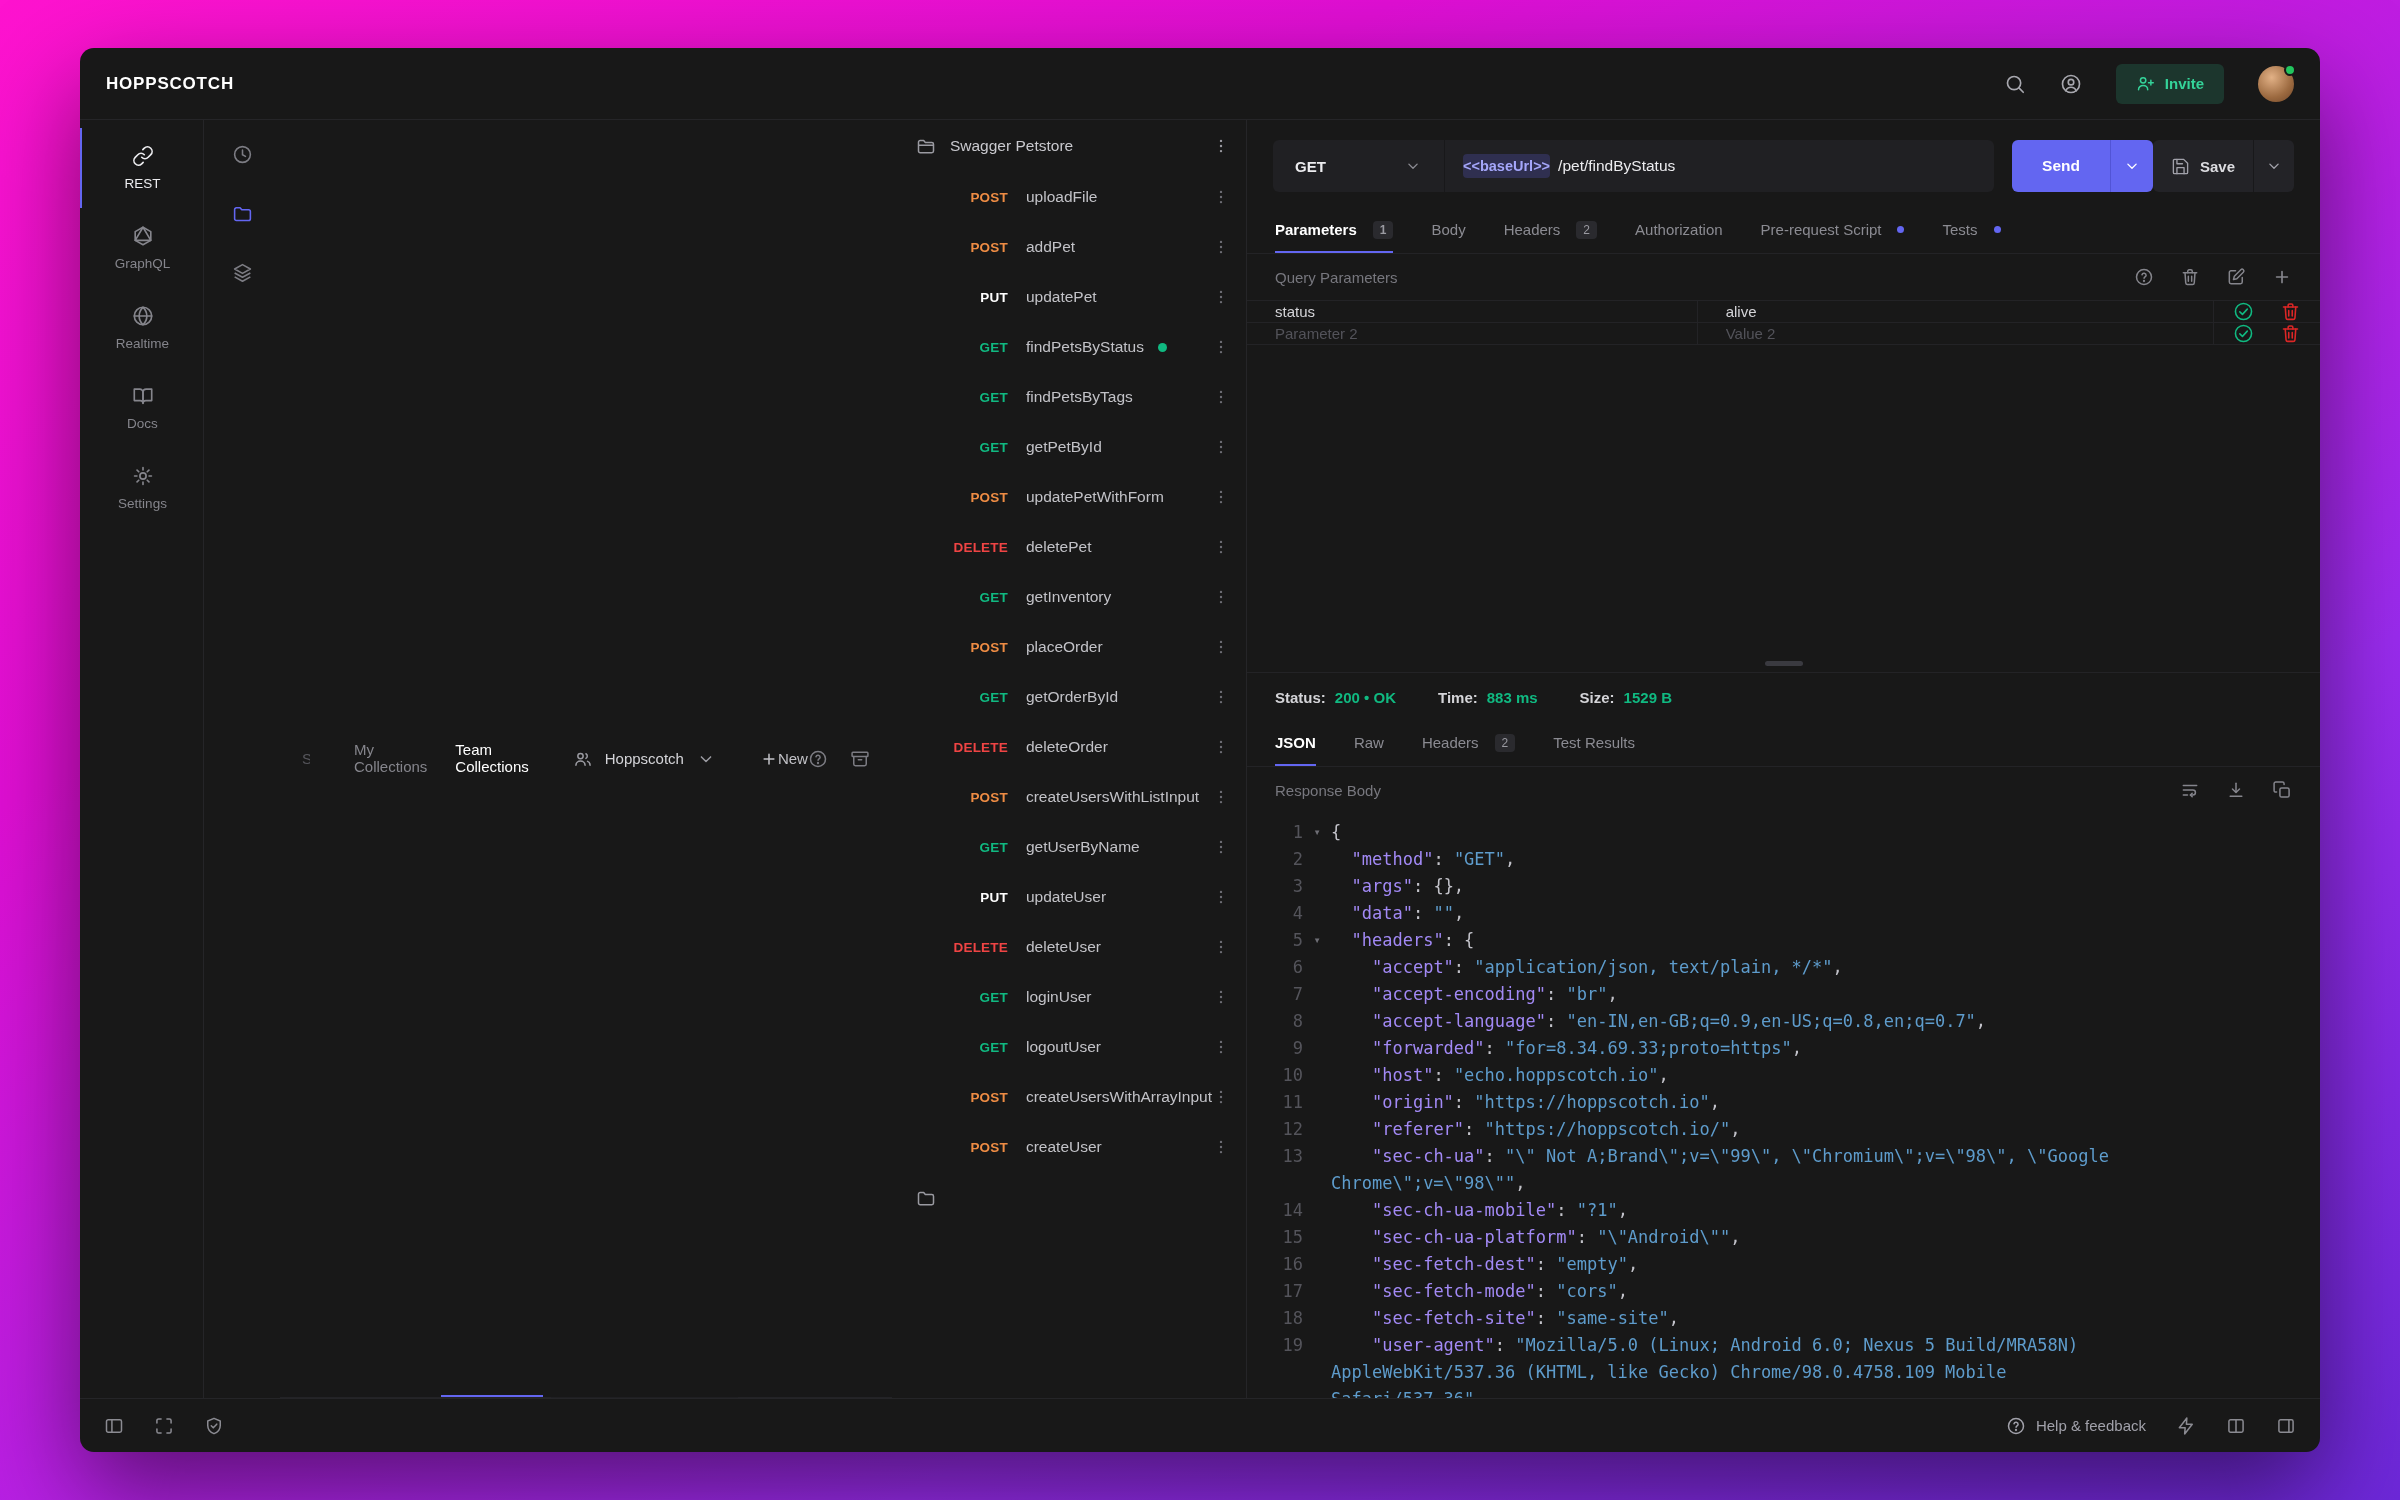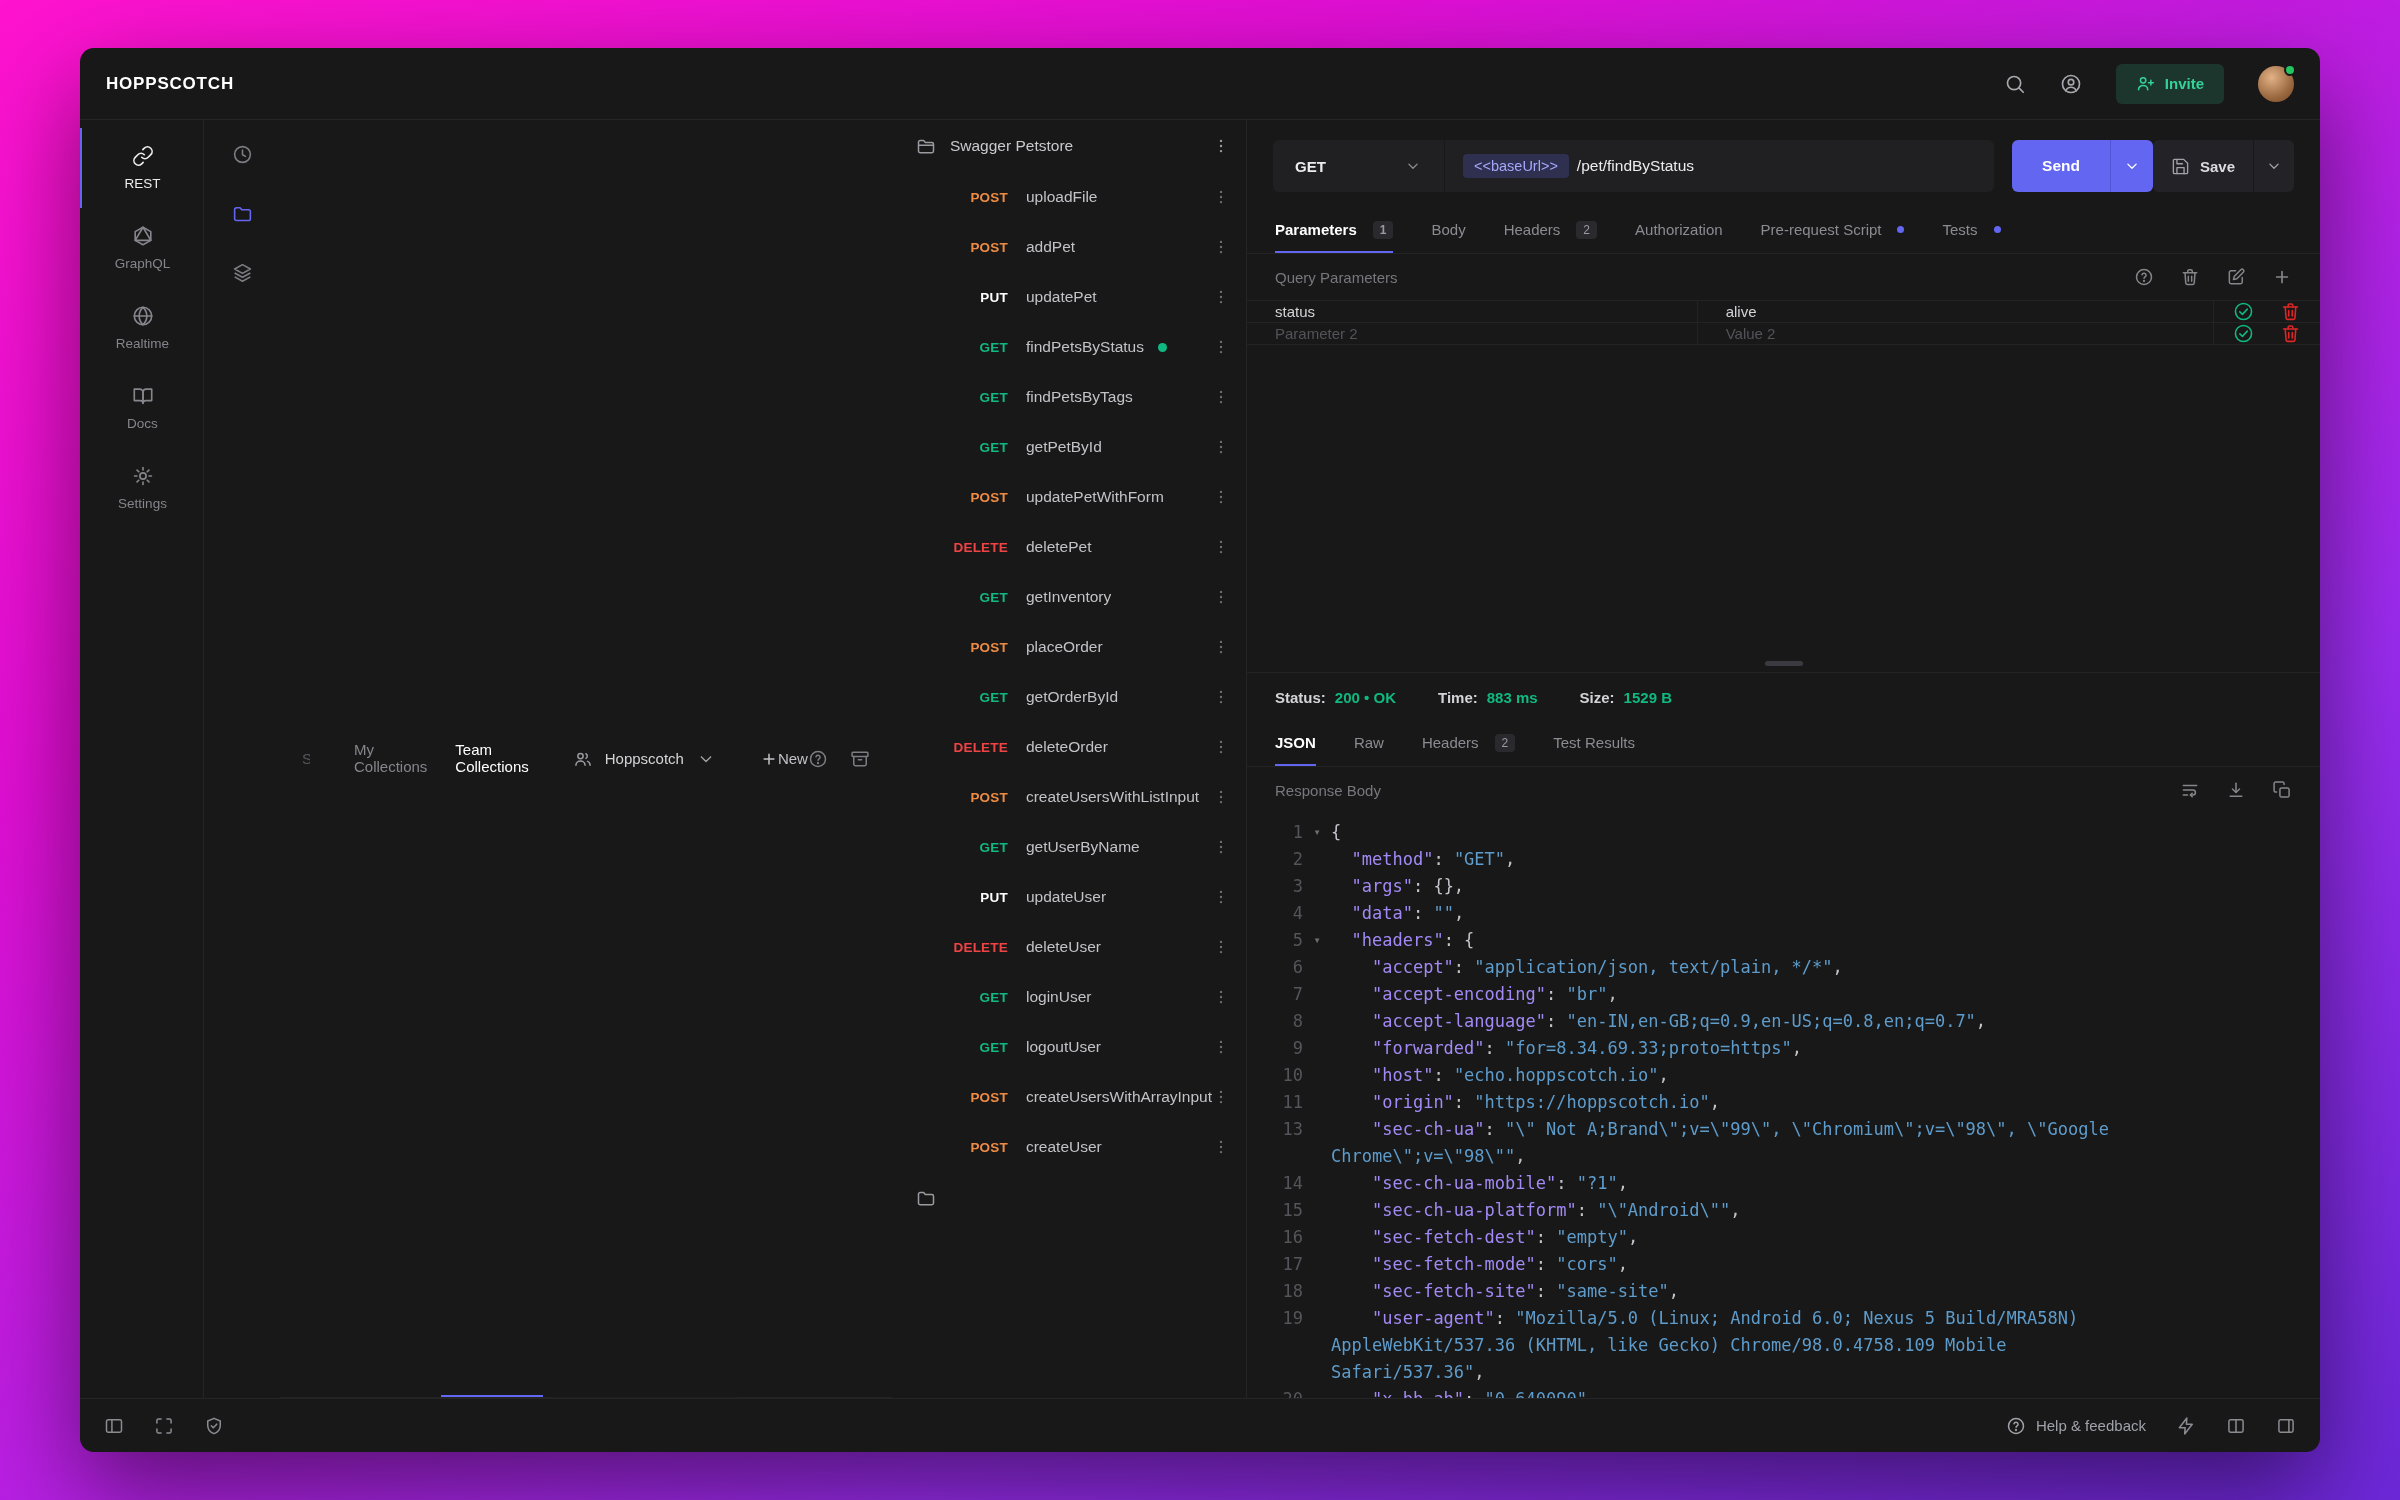--- a/index.html
+++ b/index.html
@@ -59,21 +59,21 @@
   .kebab{margin-left:auto;color:#6e6e75;cursor:pointer}
   .kebab svg{width:18px;height:18px}
   
   .content{flex:1;display:flex;flex-direction:column;min-width:0;min-height:0}
   .req-pane{flex:0 0 552px;display:flex;flex-direction:column}
   .url-bar{margin:20px 26px 16px;display:flex;align-items:stretch;flex:0 0 52px}
   .method-box{flex:0 0 172px;background:#202023;border-radius:6px 0 0 6px;display:flex;align-items:center;justify-content:space-between;
               padding:0 22px;color:#ececef;font-size:15px;font-weight:700;border-right:1px solid #18181a;cursor:pointer}
   .method-box svg{width:18px;height:18px;color:#8b8b92}
   .url-box{flex:1;background:#202023;border-radius:0 6px 6px 0;display:flex;align-items:center;padding:0 18px;font-size:15.5px;color:#ececef;cursor:text}
-  .base-chip{background:rgba(99,102,241,.22);color:#a5a7fb;padding:4px 11px;border-radius:4px;font-weight:400;margin-right:8px;font-size:14.5px}
+  .base-chip{background:rgba(99,102,241,.22);color:#a5a7fb;padding:4px 0;border-radius:4px;font-weight:700;margin-right:8px;font-size:14.5px}
   .send-btn{margin-left:18px;display:flex;cursor:pointer}
   .send-main{background:#6366f1;color:#fff;font-weight:700;font-size:15.5px;display:flex;align-items:center;padding:0 30px;border-radius:6px 0 0 6px}
   .send-chev{background:#6366f1;color:#fff;display:flex;align-items:center;padding:0 12px;border-radius:0 6px 6px 0;border-left:1px solid #5154d6}
   .send-chev svg,.save-chev svg{width:18px;height:18px}
   .save-btn{display:flex;cursor:pointer}
   .save-main{background:#232327;color:#dcdce0;display:flex;align-items:center;gap:10px;padding:0 18px;border-radius:6px 0 0 6px;font-size:15px;font-weight:700}
   .save-main svg{width:19px;height:19px;color:#a1a1aa}
   .save-chev{background:#232327;color:#a1a1aa;display:flex;align-items:center;padding:0 11px;border-left:1px solid #18181a;border-radius:0 6px 6px 0}
   .tabs{flex:0 0 46px;display:flex;gap:38px;padding:0 28px;border-bottom:1px solid #232326;align-items:stretch}
   .tab{display:flex;align-items:center;gap:16px;color:#8b8b92;font-size:15px;border-bottom:2px solid transparent;cursor:pointer;white-space:nowrap}
@@ -784,20 +784,25 @@
                 <span class="ln">10</span>
                 <span class="fold"></span>
                 <span class="lt"><span class="tok-p">    </span><span class="tok-k">"host"</span><span class="tok-p">: </span><span class="tok-s">"echo.hoppscotch.io"</span><span class="tok-p">,</span></span>
               </div>
               <div class="code-line">
                 <span class="ln">11</span>
                 <span class="fold"></span>
                 <span class="lt"><span class="tok-p">    </span><span class="tok-k">"origin"</span><span class="tok-p">: </span><span class="tok-s">"https://hoppscotch.io"</span><span class="tok-p">,</span></span>
               </div>
               <div class="code-line">
+                <span class="ln">12</span>
+                <span class="fold"></span>
+                <span class="lt"><span class="tok-p">    </span><span class="tok-k">"referer"</span><span class="tok-p">: </span><span class="tok-s">"https://hoppscotch.io/"</span><span class="tok-p">,</span></span>
+              </div>
+              <div class="code-line">
                 <span class="ln">13</span>
                 <span class="fold"></span>
                 <span class="lt"><span class="tok-p">    </span><span class="tok-k">"sec-ch-ua"</span><span class="tok-p">: </span><span class="tok-s">"\" Not A;Brand\";v=\"99\", \"Chromium\";v=\"98\", \"Google Chrome\";v=\"98\""</span><span class="tok-p">,</span></span>
               </div>
               <div class="code-line">
                 <span class="ln">14</span>
                 <span class="fold"></span>
                 <span class="lt"><span class="tok-p">    </span><span class="tok-k">"sec-ch-ua-mobile"</span><span class="tok-p">: </span><span class="tok-s">"?1"</span><span class="tok-p">,</span></span>
               </div>
               <div class="code-line">

